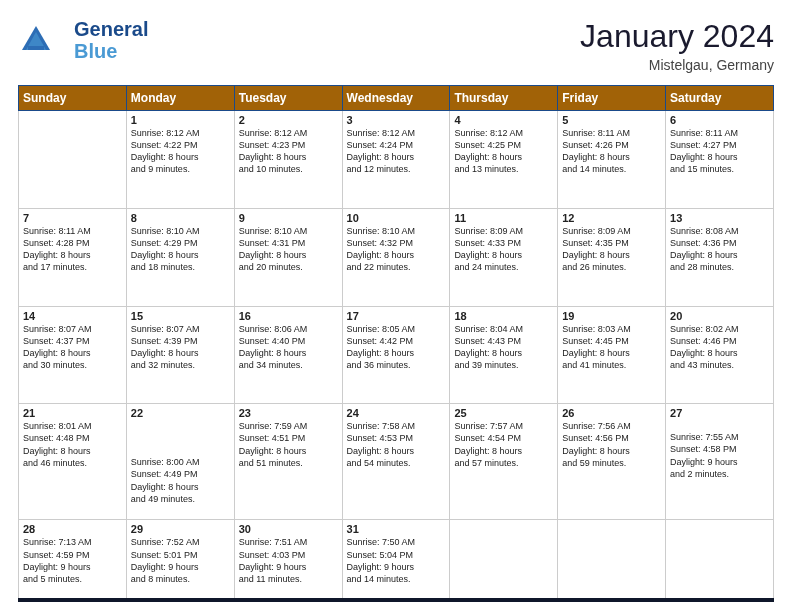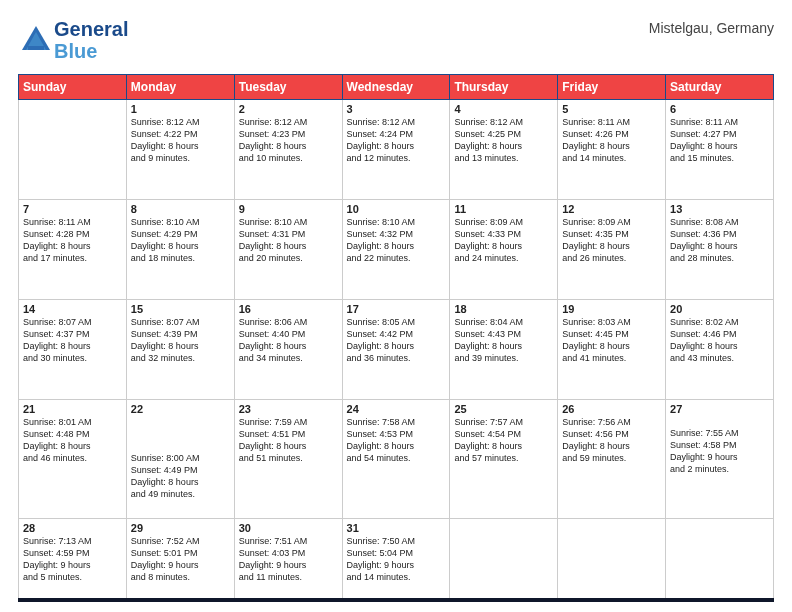--- a/index.html
+++ b/index.html
@@ -20,21 +20,21 @@
     }
     .header {
       display: flex;
       justify-content: space-between;
       align-items: flex-start;
       margin-bottom: 12px;
     }
     .logo {
       display: flex;
       align-items: center;
-      gap: 0;
+      gap: 20px;
     }
     .logo-text {
       font-size: 20px;
       font-weight: bold;
       color: #1a4a8a;
       line-height: 1.1;
     }
     .logo-icon {
       width: 36px;
       height: 36px;
@@ -52,21 +52,21 @@
       color: #444;
       margin-top: 2px;
     }
     .calendar {
       flex: 1;
       border-collapse: collapse;
       width: 100%;
       table-layout: fixed;
     }
     .calendar th {
-      background: #ef4444;
+      background: #a16207;
       color: #fff;
       font-size: 12px;
       font-weight: bold;
       padding: 5px 4px;
       text-align: left;
       border: 1px solid #1a4a8a;
     }
     .calendar td {
       border: 1px solid #ccc;
       vertical-align: top;
@@ -109,20 +109,21 @@
         <polygon points="18,4 32,28 4,28" fill="#2d6db5"></polygon>
         <polygon points="18,10 28,28 8,28" fill="#4a9ad4" opacity="0.6"></polygon>
         <rect x="10" y="24" width="16" height="4" fill="#2d6db5"></rect>
       </svg>
       <div class="logo-text">
         <div>General</div>
         <div style="color:#4a9ad4">Blue</div>
       </div>
     </div>
     <div class="title-block">
+      <div class="month-title">January 2024</div>
       <div class="location">Mistelgau, Germany</div>
     </div>
   </div>
 
   <table class="calendar">
     <thead>
       <tr>
 
       <th>Sunday</th>
           <th>Monday</th>

